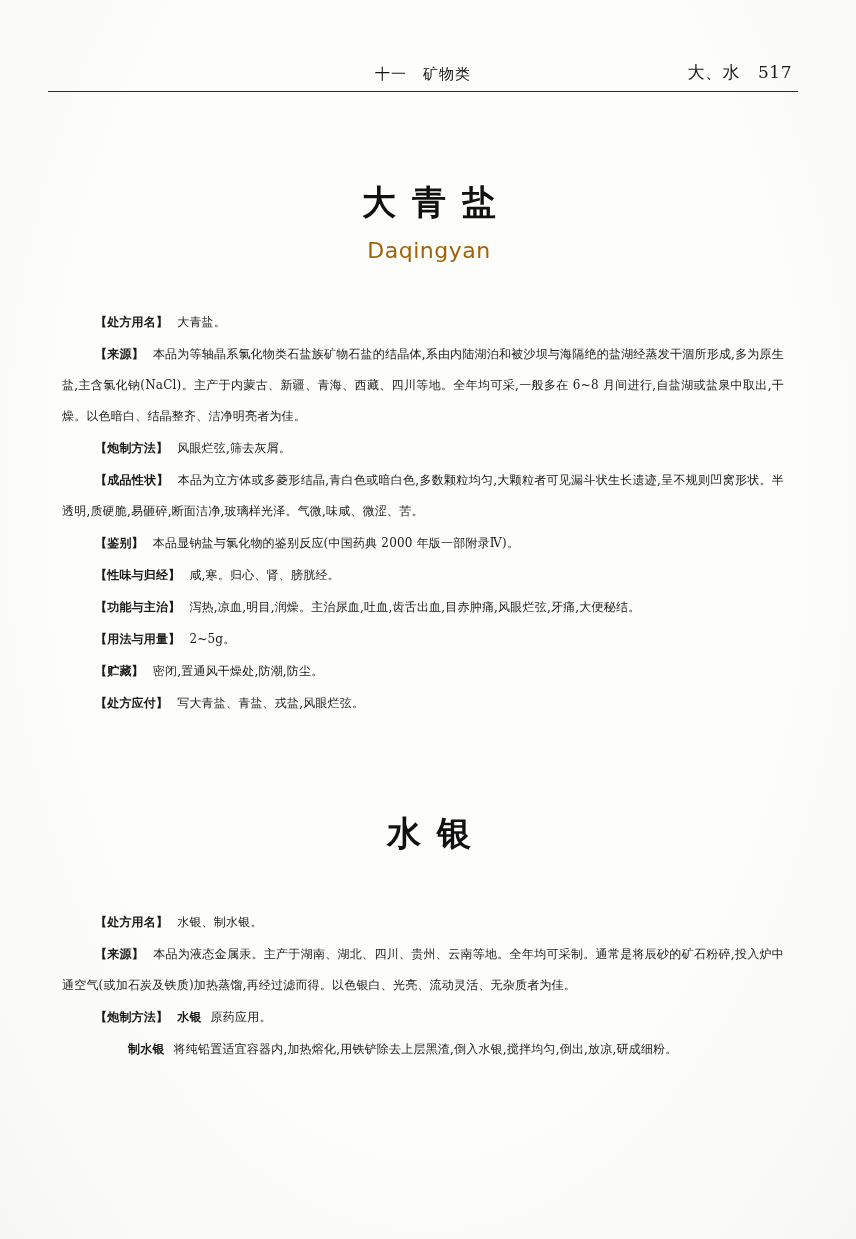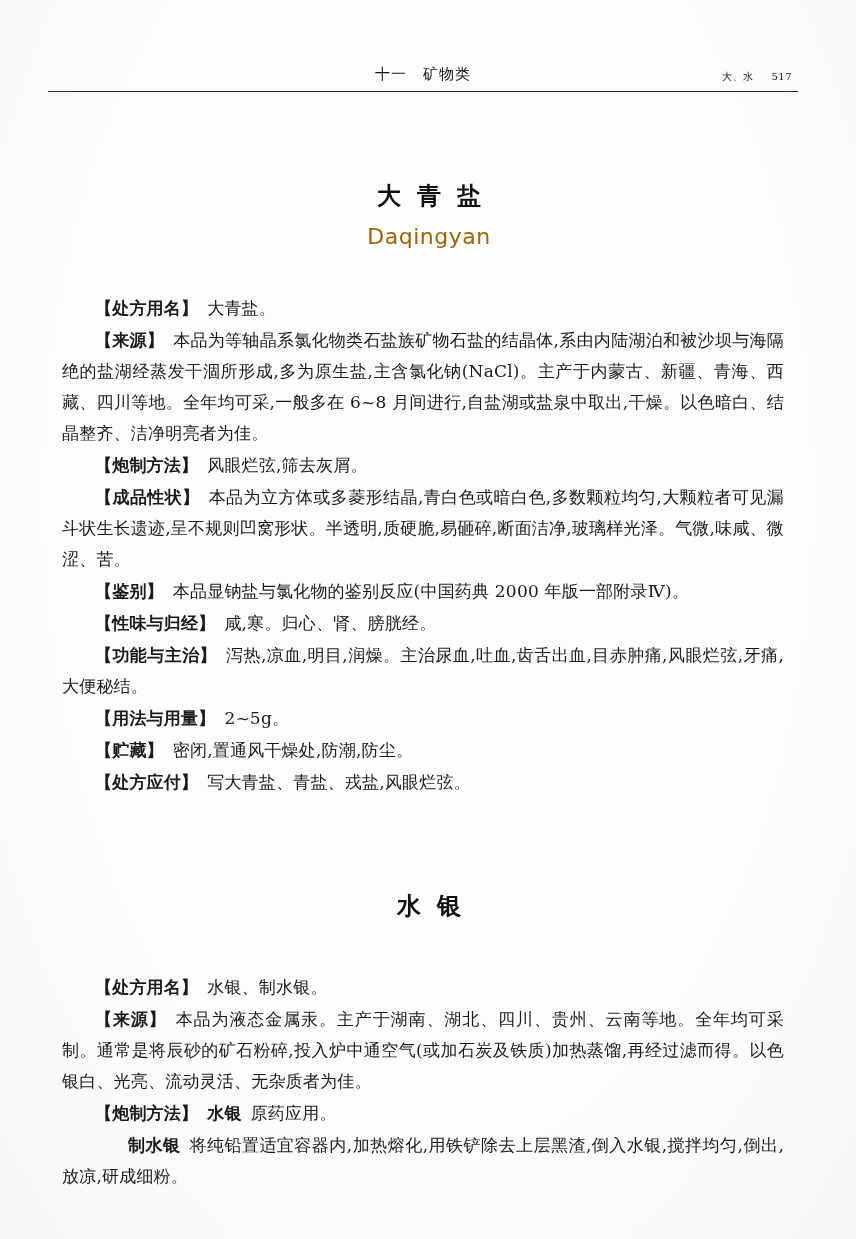--- a/index.html
+++ b/index.html
@@ -51,21 +51,21 @@
     font-family: "DejaVu Serif", "Liberation Serif", serif;
   }
   .running-title .gap {
     display: inline-block;
     width: 16px;
   }
   .header-right {
     position: absolute;
     right: 6px;
     bottom: 0;
-    font-size: 10px;
+    font-size: 17px;
     letter-spacing: 0.5px;
     white-space: nowrap;
   }
   .header-right .pageno {
     margin-left: 18px;
     font-family: "DejaVu Serif", "Liberation Serif", serif;
   }
   .header-rule {
     margin-top: 7px;
     border-bottom: 1.4px solid #2b2b2b;
@@ -77,41 +77,41 @@
     top: 120px;
     left: 62px;
     width: 734px;
   }
 
   .entry {
     margin-bottom: 0;
   }
   .entry-title {
     text-align: center;
-    font-size: 24px;
+    font-size: 34px;
     font-weight: bold;
     letter-spacing: 16px;
     text-indent: 16px;
     color: #111;
     margin-top: 60px;
     font-family: "DejaVu Serif", "Liberation Serif", serif;
   }
   .entry-pinyin {
     text-align: center;
     font-size: 22px;
     color: #a16207;
     margin-top: 12px;
     letter-spacing: 0.5px;
     font-family: "DejaVu Sans", "Liberation Sans", sans-serif;
   }
   .entry-body {
     margin-top: 44px;
   }
   .para {
-    font-size: 17px;
+    font-size: 12px;
     line-height: 31px;
     text-align: justify;
     text-justify: inter-ideograph;
     margin: 0 12px 1px 0;
     letter-spacing: 0.2px;
   }
   .para.indent {
     text-indent: 33px;
   }
   .para.indent2 {

